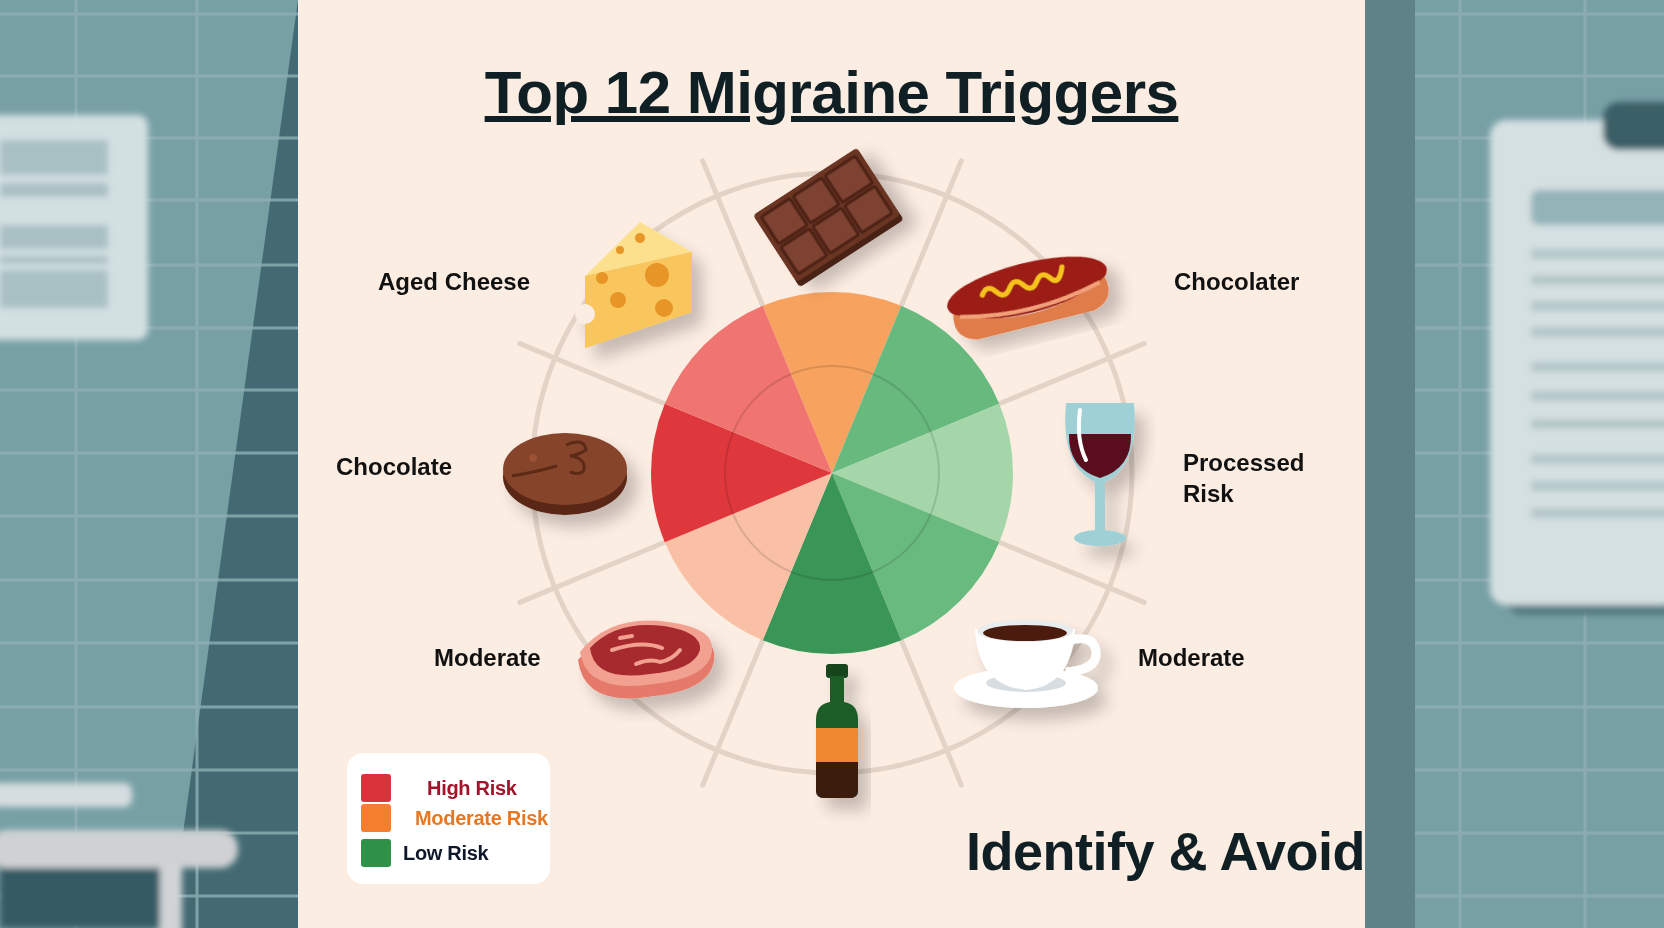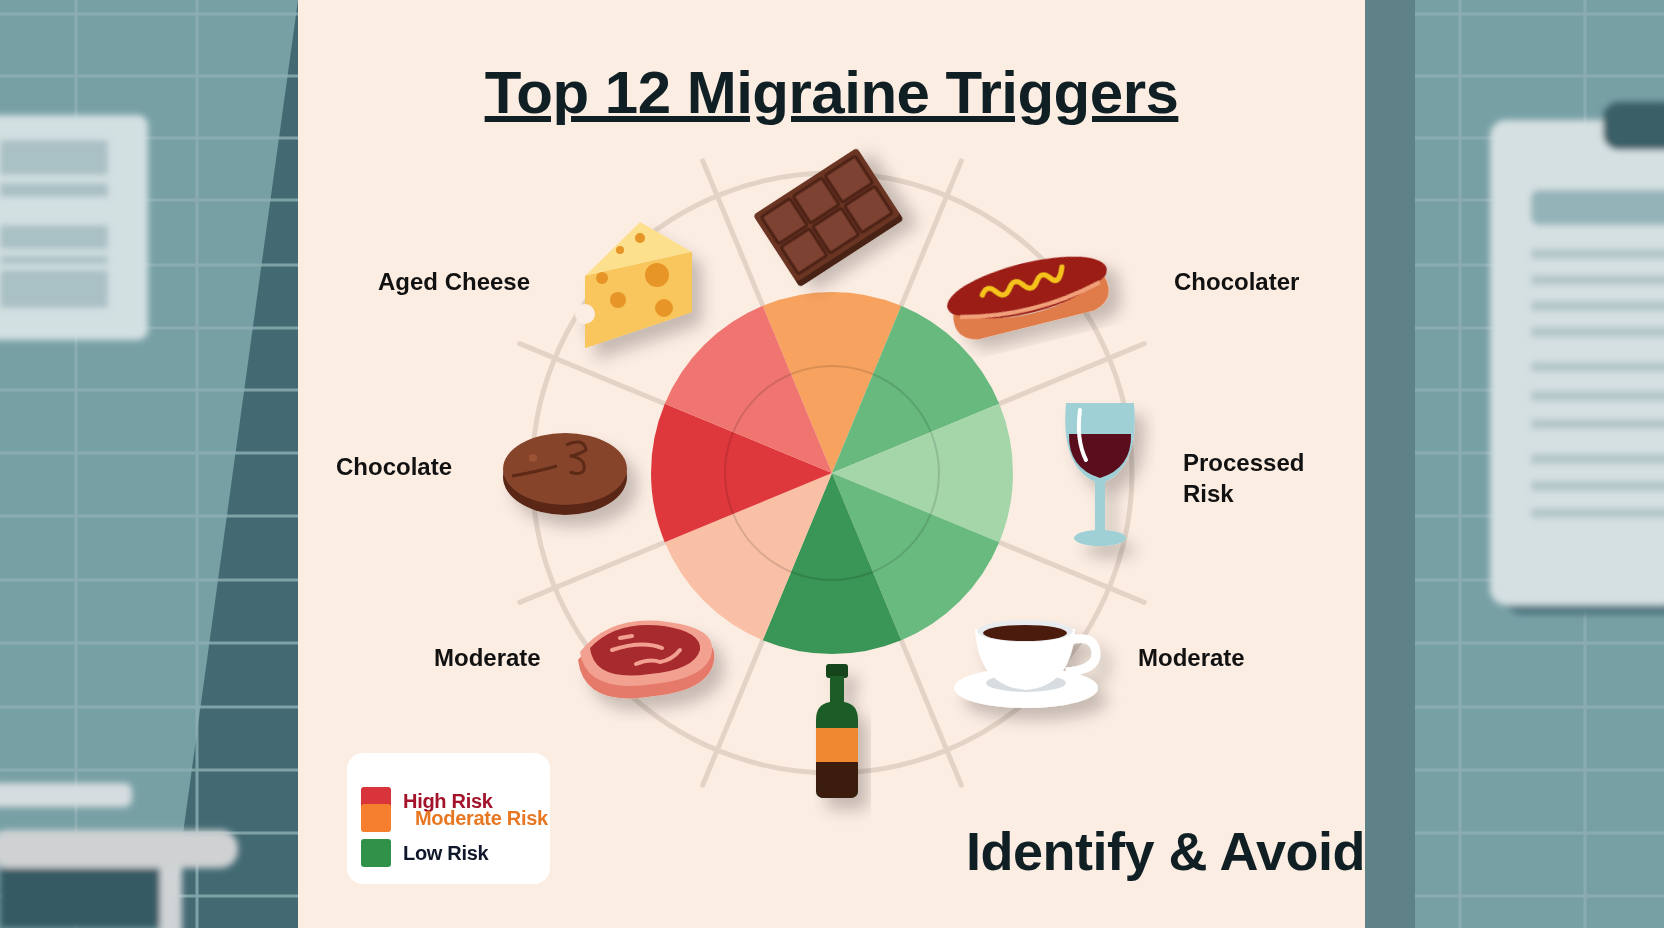--- a/index.html
+++ b/index.html
@@ -237,21 +237,21 @@
 <div class="label" style="left:1183px; top:447px;">
   <div>Processed</div>
   <div>Risk</div>
 </div>
 <div class="label" style="left:434px; top:642px;">Moderate</div>
 <div class="label" style="left:1138px; top:642px;">Moderate</div>
 
 <div class="subtitle">Identify &amp; Avoid</div>
 
 <div class="legend">
-  <div class="legend-item" style="top:33px;">
+  <div class="legend-item" style="top:20px;gap:24px;">
     <span class="swatch" style="background: rgb(217, 51, 59);"></span>
     <span class="legend-text" style="color: rgb(163, 19, 42);">High Risk</span>
   </div>
   <div class="legend-item" style="top:50px;">
     <span class="swatch" style="background: rgb(245, 127, 46);"></span>
     <span class="legend-text" style="color: rgb(232, 119, 34); margin-left: 12px;">Moderate Risk</span>
   </div>
   <div class="legend-item" style="top:85px;">
     <span class="swatch" style="background: rgb(47, 146, 72);"></span>
     <span class="legend-text" style="color: #0f172a;">Low Risk</span>

